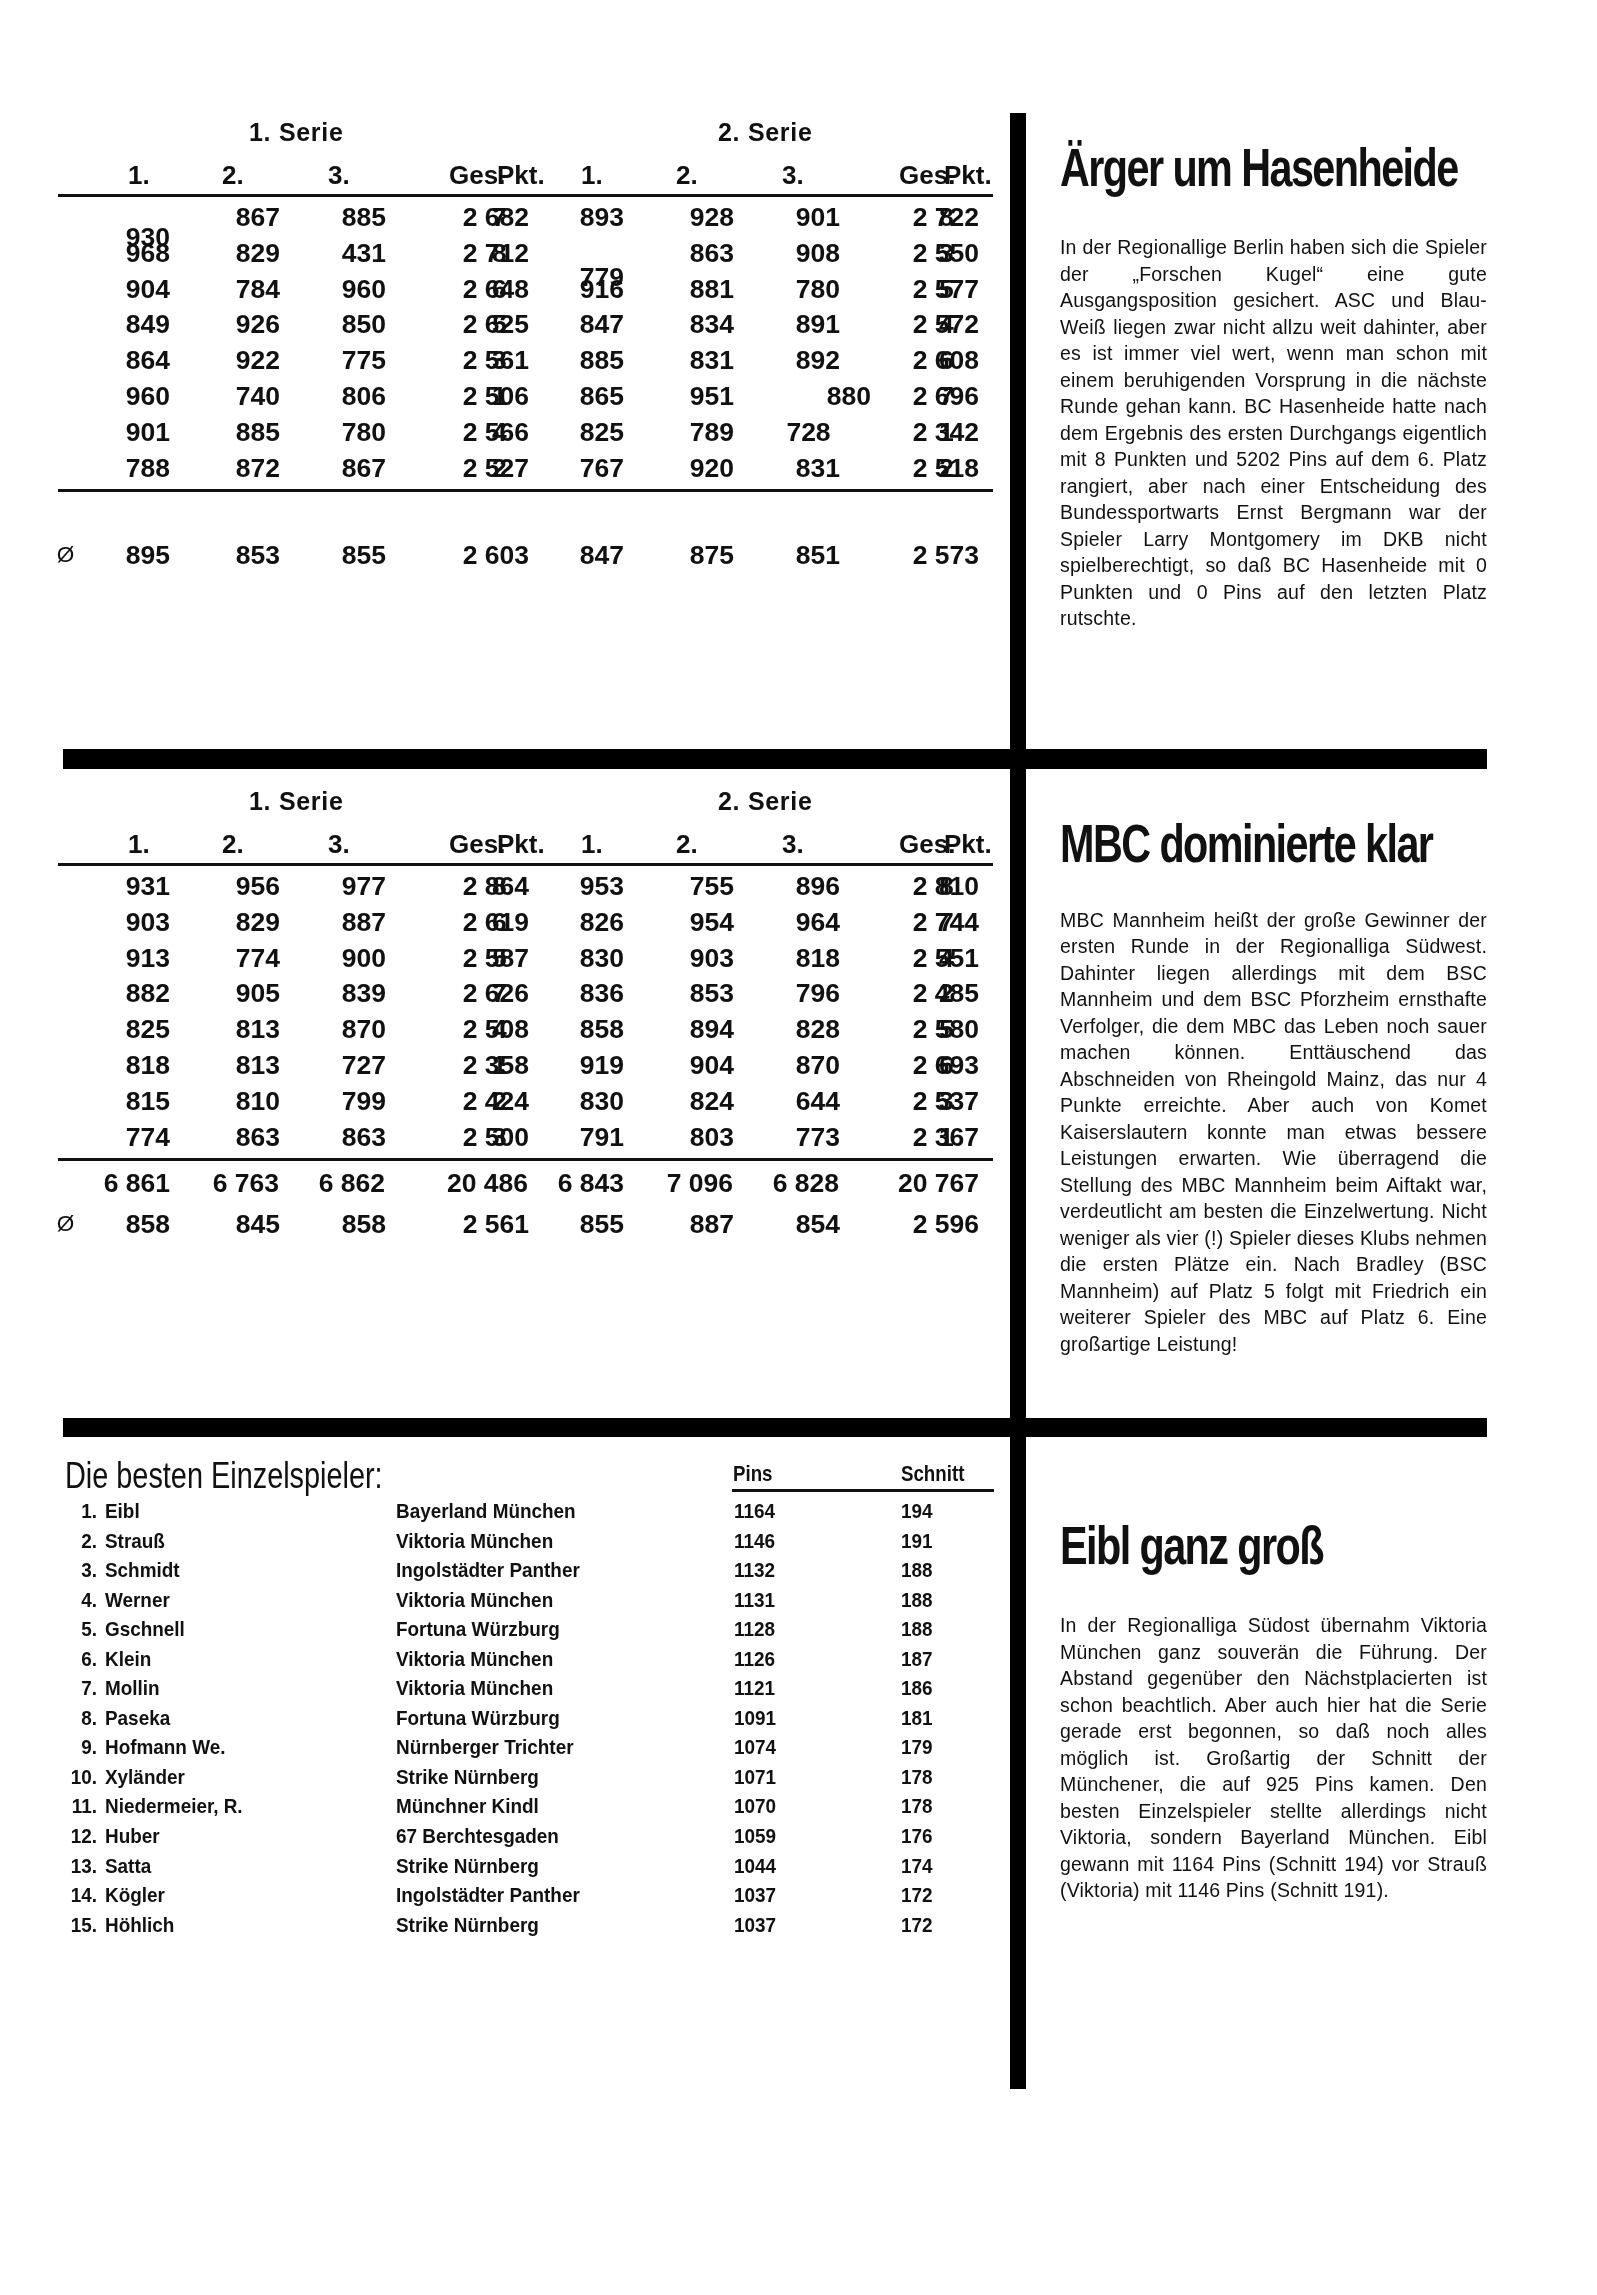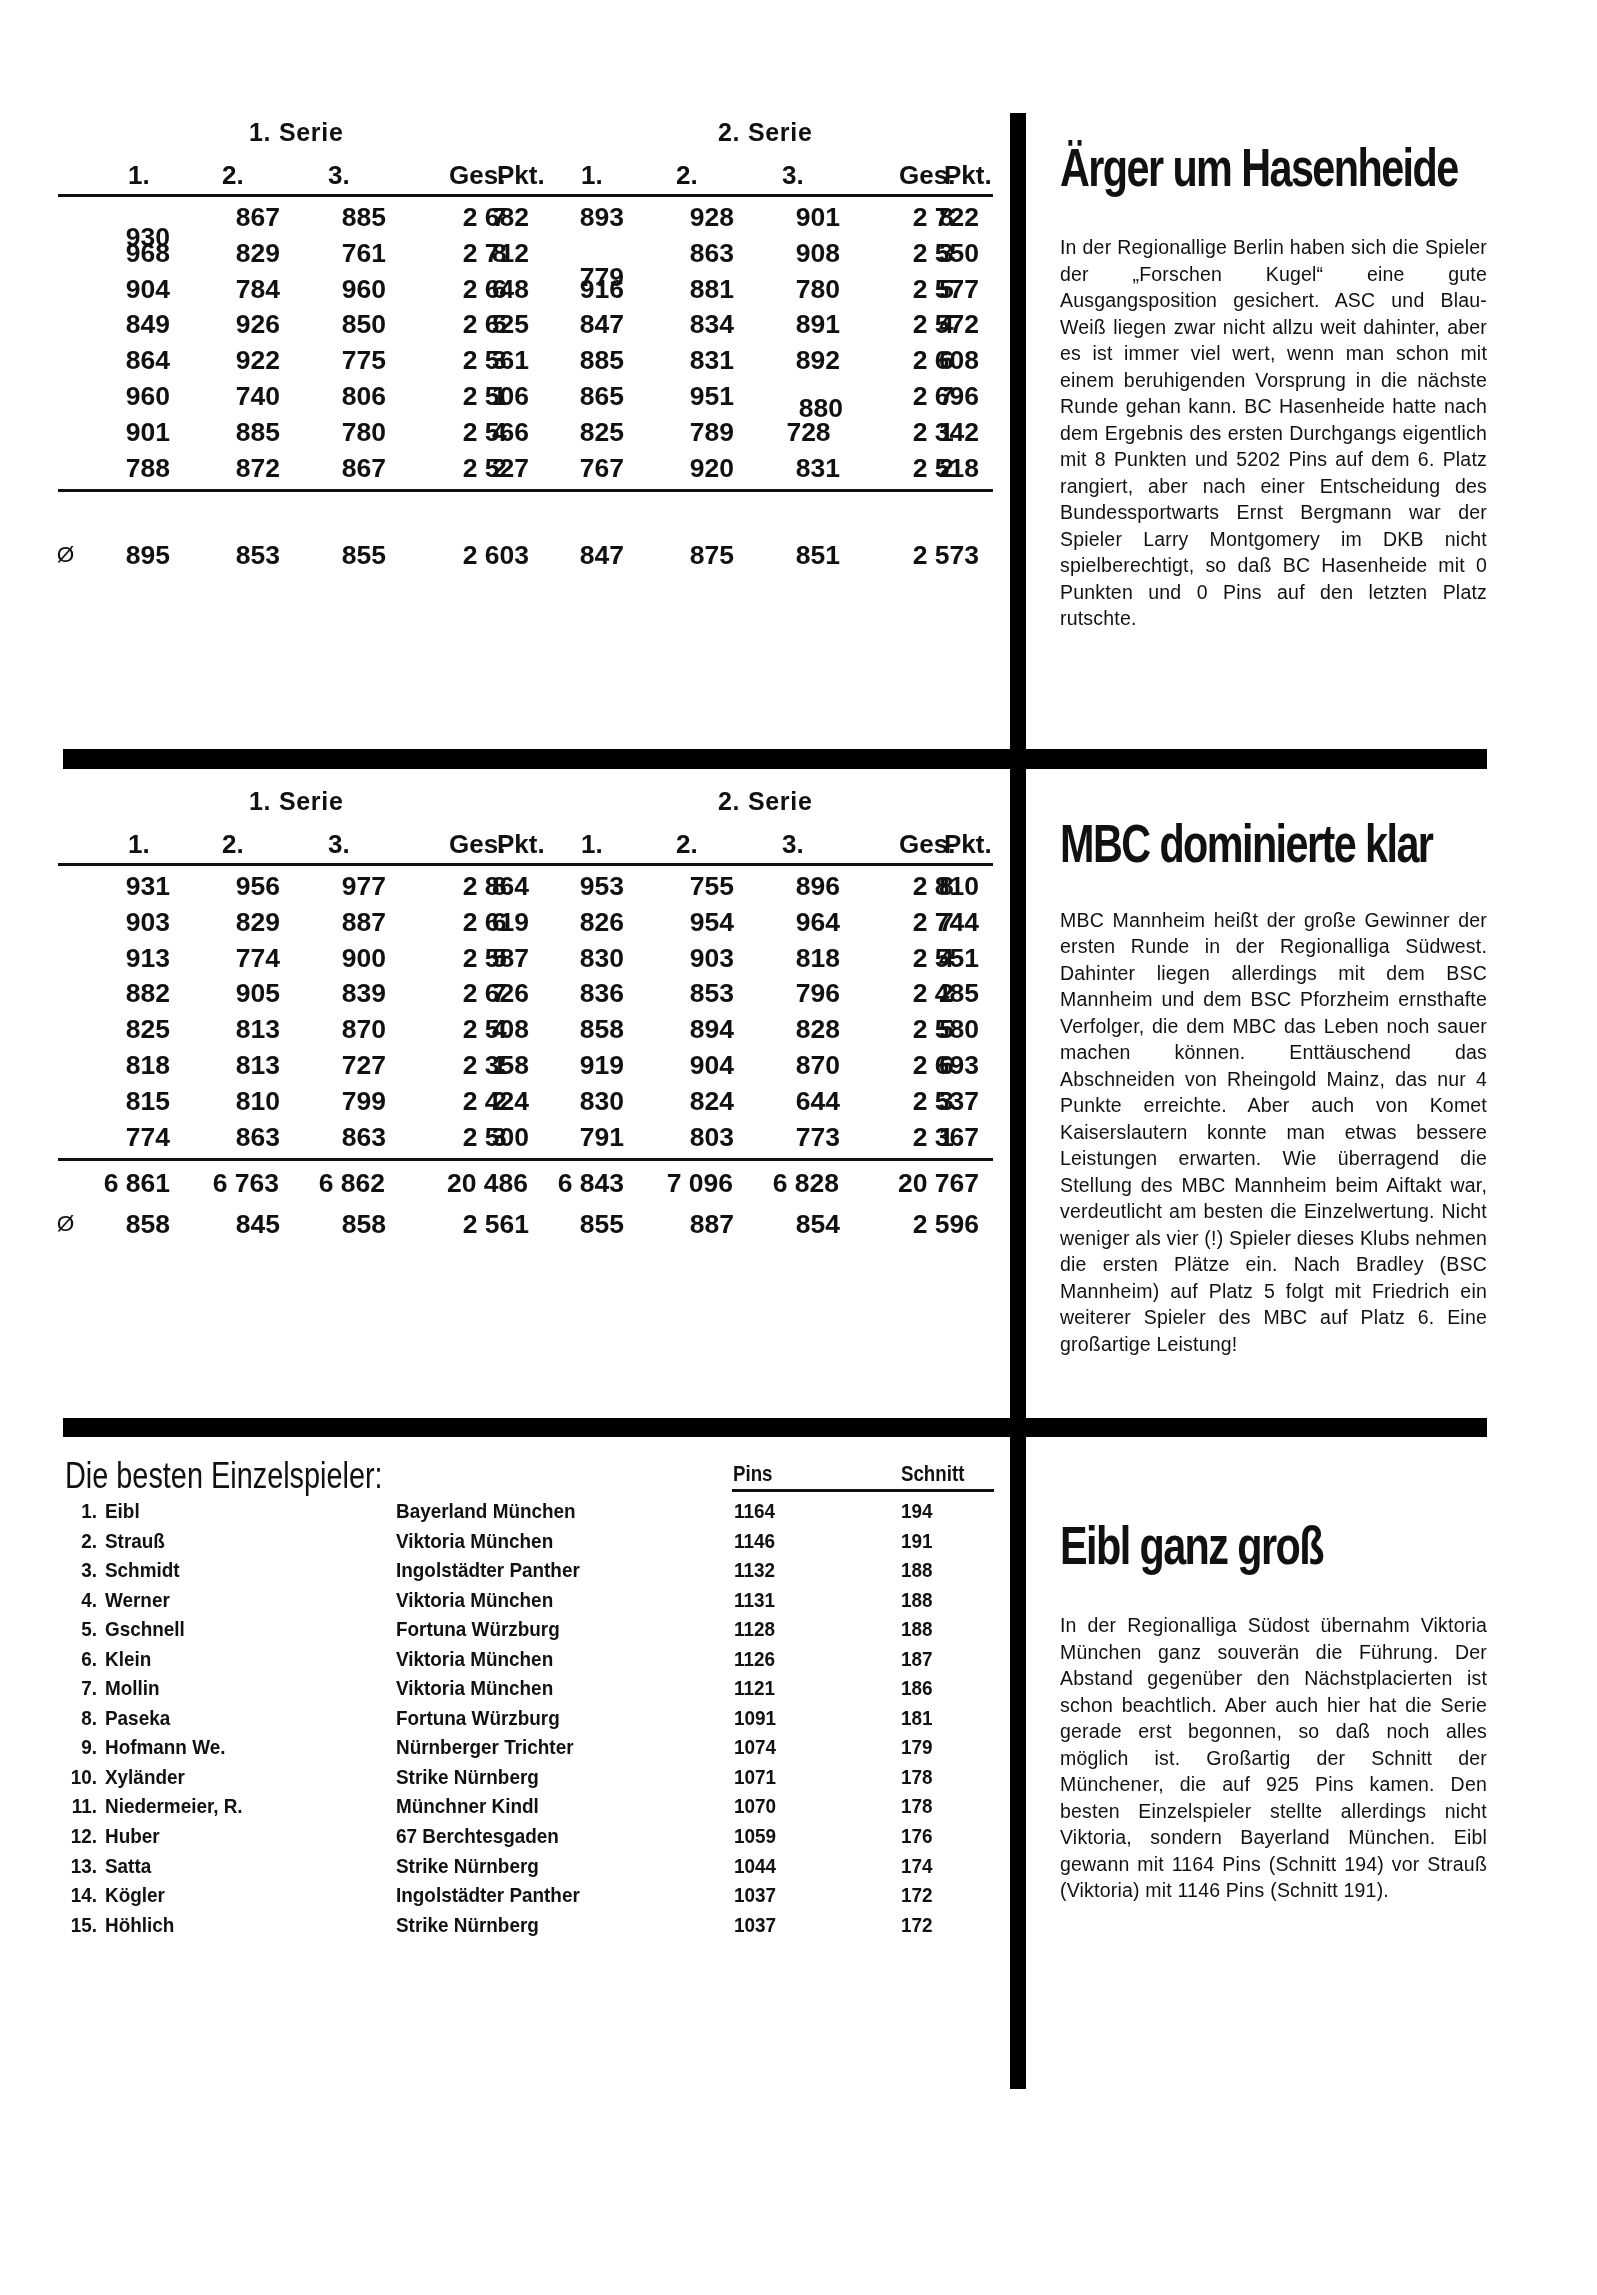--- a/index.html
+++ b/index.html
@@ -57,21 +57,21 @@
       <span class="cell" style="left:434px;">7</span>
       <span class="cell r" style="left:500px; width:66px;">893</span>
       <span class="cell r" style="left:613px; width:63px;">928</span>
       <span class="cell r" style="left:719px; width:63px;">901</span>
       <span class="cell r" style="left:828px; width:93px;">2 722</span>
       <span class="cell" style="left:881px;">8</span>
     </div>
     <div class="data-row" style="top:122px;">
       <span class="cell r" style="left:46px; width:66px;">968</span>
       <span class="cell r" style="left:159px; width:63px;">829</span>
-      <span class="cell r" style="left:265px; width:63px;">761</span>
+      <span class="cell r" style="left:265px; width:63px;">431</span>
       <span class="cell r" style="left:378px; width:93px;">2 712</span>
       <span class="cell" style="left:434px;">8</span>
       <span class="cell r" style="left:500px; width:66px;margin-top:24px;">779</span>
       <span class="cell r" style="left:613px; width:63px;">863</span>
       <span class="cell r" style="left:719px; width:63px;">908</span>
       <span class="cell r" style="left:828px; width:93px;">2 550</span>
       <span class="cell" style="left:881px;">3</span>
     </div>
     <div class="data-row" style="top:158px;">
       <span class="cell r" style="left:46px; width:66px;">904</span>
@@ -110,21 +110,21 @@
       <span class="cell" style="left:881px;">6</span>
     </div>
     <div class="data-row" style="top:265px;">
       <span class="cell r" style="left:46px; width:66px;">960</span>
       <span class="cell r" style="left:159px; width:63px;">740</span>
       <span class="cell r" style="left:265px; width:63px;">806</span>
       <span class="cell r" style="left:378px; width:93px;">2 506</span>
       <span class="cell" style="left:434px;">1</span>
       <span class="cell r" style="left:500px; width:66px;">865</span>
       <span class="cell r" style="left:613px; width:63px;">951</span>
-      <span class="cell r" style="left:722px; width:63px;margin-top:12px;">880</span>
+      <span class="cell r" style="left:750px; width:63px;">880</span>
       <span class="cell r" style="left:828px; width:93px;">2 696</span>
       <span class="cell" style="left:881px;">7</span>
     </div>
     <div class="data-row" style="top:301px;">
       <span class="cell r" style="left:46px; width:66px;">901</span>
       <span class="cell r" style="left:159px; width:63px;">885</span>
       <span class="cell r" style="left:265px; width:63px;">780</span>
       <span class="cell r" style="left:378px; width:93px;">2 566</span>
       <span class="cell" style="left:434px;">4</span>
       <span class="cell r" style="left:500px; width:66px;">825</span>

